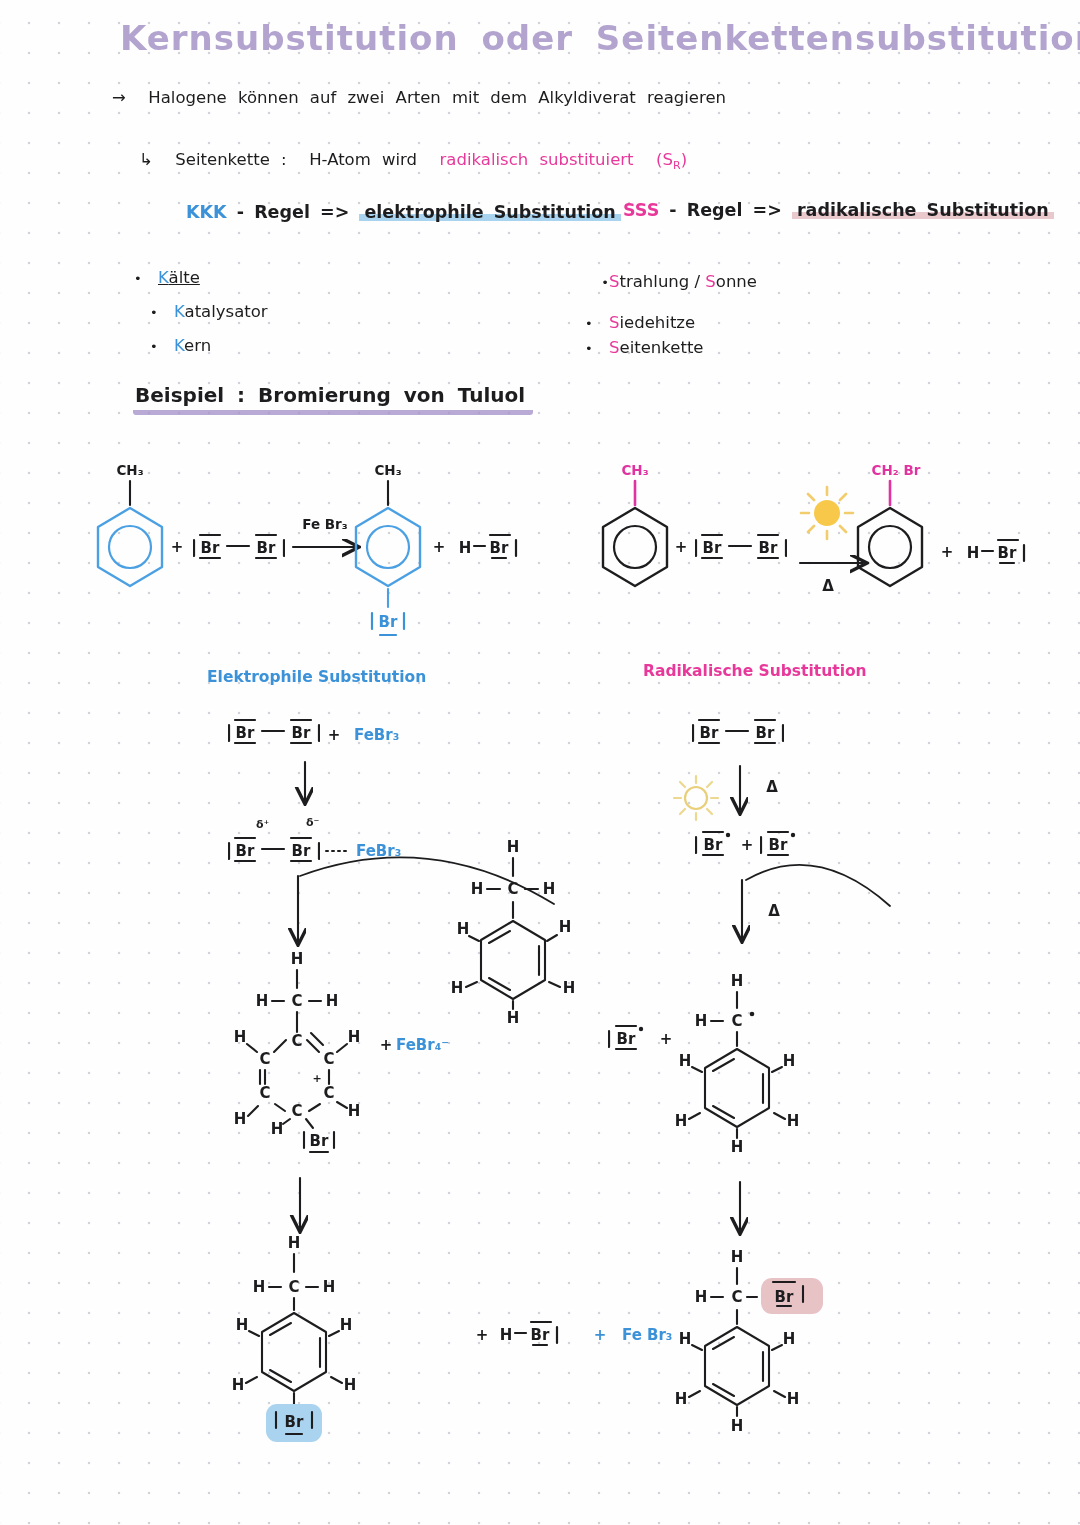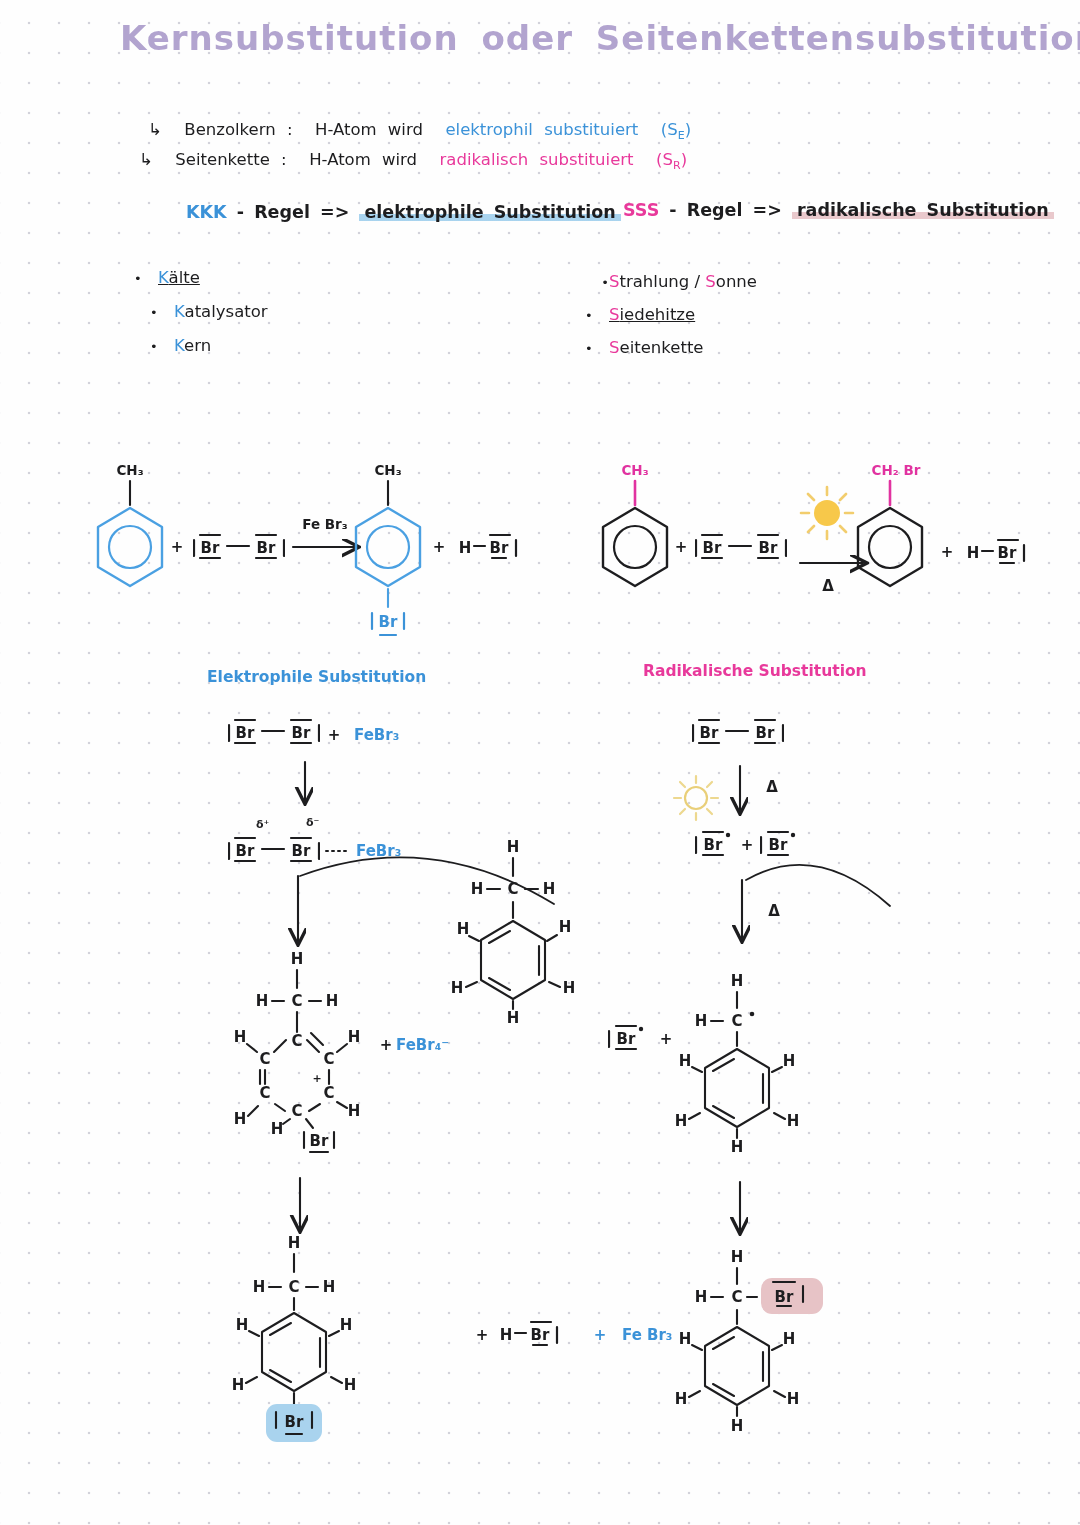--- a/index.html
+++ b/index.html
@@ -71,26 +71,23 @@
       <symbol id="mol-brdot" viewBox="0 0 40 32">
         <path d="M1,9 V25 M8,4 H28 M8,27 H28" stroke="currentColor" stroke-width="2.2" stroke-linecap="round" fill="none"></path>
         <circle cx="33" cy="7" r="2.2" fill="currentColor"></circle>
         <text x="18" y="22" text-anchor="middle" class="atom" fill="currentColor">Br</text>
       </symbol>
     </defs>
   </svg>
 
   <div class="abs title" style="left:120px;top:18px;">Kernsubstitution oder Seitenkettensubstitution ?</div>
 
-  <div class="abs handline" style="left:148px;top:120px;">
-    <span>↳</span>&nbsp;
-    <span>Benzolkern :</span>&nbsp;
-    <span>H-Atom wird</span>&nbsp;
-    <span class="blue">elektrophil substituiert</span>&nbsp;
-    <span class="blue"><span>(S</span><sub>E</sub><span>)</span></span>
+  <div class="abs handline" style="left:112px;top:88px;">
+    <span>→</span>&nbsp;
+    <span>Halogene können auf zwei Arten mit dem Alkyldiverat reagieren</span>
   </div>
   <div class="abs handline" style="left:139px;top:150px;">
     <span>↳</span>&nbsp;
     <span>Seitenkette :</span>&nbsp;
     <span>H-Atom wird</span>&nbsp;
     <span class="pink">radikalisch substituiert</span>&nbsp;
     <span class="pink"><span>(S</span><sub>R</sub><span>)</span></span>
   </div>
 
   <div class="abs rule" style="left:138px;top:202px;">
@@ -100,23 +97,24 @@
   <div class="abs rule" style="left:575px;top:200px;text-align:right;">
     <span class="pink">SSS</span><span> - Regel =&gt;</span>
     <span class="hl-p">radikalische Substitution</span>
   </div>
 
   <div class="abs bullet" style="left:134px;top:268px;text-decoration:underline;"><span class="dot">•</span><span class="blue">K</span><span>älte</span></div>
   <div class="abs bullet" style="left:150px;top:302px;"><span class="dot">•</span><span class="blue">K</span><span>atalysator</span></div>
   <div class="abs bullet" style="left:150px;top:336px;"><span class="dot">•</span><span class="blue">K</span><span>ern</span></div>
 
   <div class="abs bullet" style="left:585px;top:272px;text-align:right;"><span class="dot">•</span><span class="pink">S</span><span>trahlung / </span><span class="pink">S</span><span>onne</span></div>
-  <div class="abs bullet" style="left:585px;top:305px;text-decoration:underline;"><span class="dot">•</span><span class="pink">S</span><span>iedehitze</span></div>
+  <div class="abs bullet" style="left:585px;top:313px;"><span class="dot">•</span><span class="pink">S</span><span>iedehitze</span></div>
   <div class="abs bullet" style="left:585px;top:338px;"><span class="dot">•</span><span class="pink">S</span><span>eitenkette</span></div>
 
+  <div class="abs example" style="left:133px;top:383px;">Beispiel : Bromierung von Tuluol</div>
 
   <svg style="left:85px;top:455px;" width="450" height="195" viewBox="0 0 450 195">
     <g>
       <text x="45" y="20" text-anchor="middle" class="lbl">CH₃</text>
       <path d="M45,26 V50" class="bond"></path>
       <use href="#ringc" x="5" y="50" width="80" height="84" style="color:#4aa0e2"></use>
     </g>
     <text x="92" y="97" text-anchor="middle" class="atom">+</text>
     <use href="#mol-brbr" x="108" y="76" width="92" height="32" class="ink" style="color:#1d1d1f"></use>
     <g>

